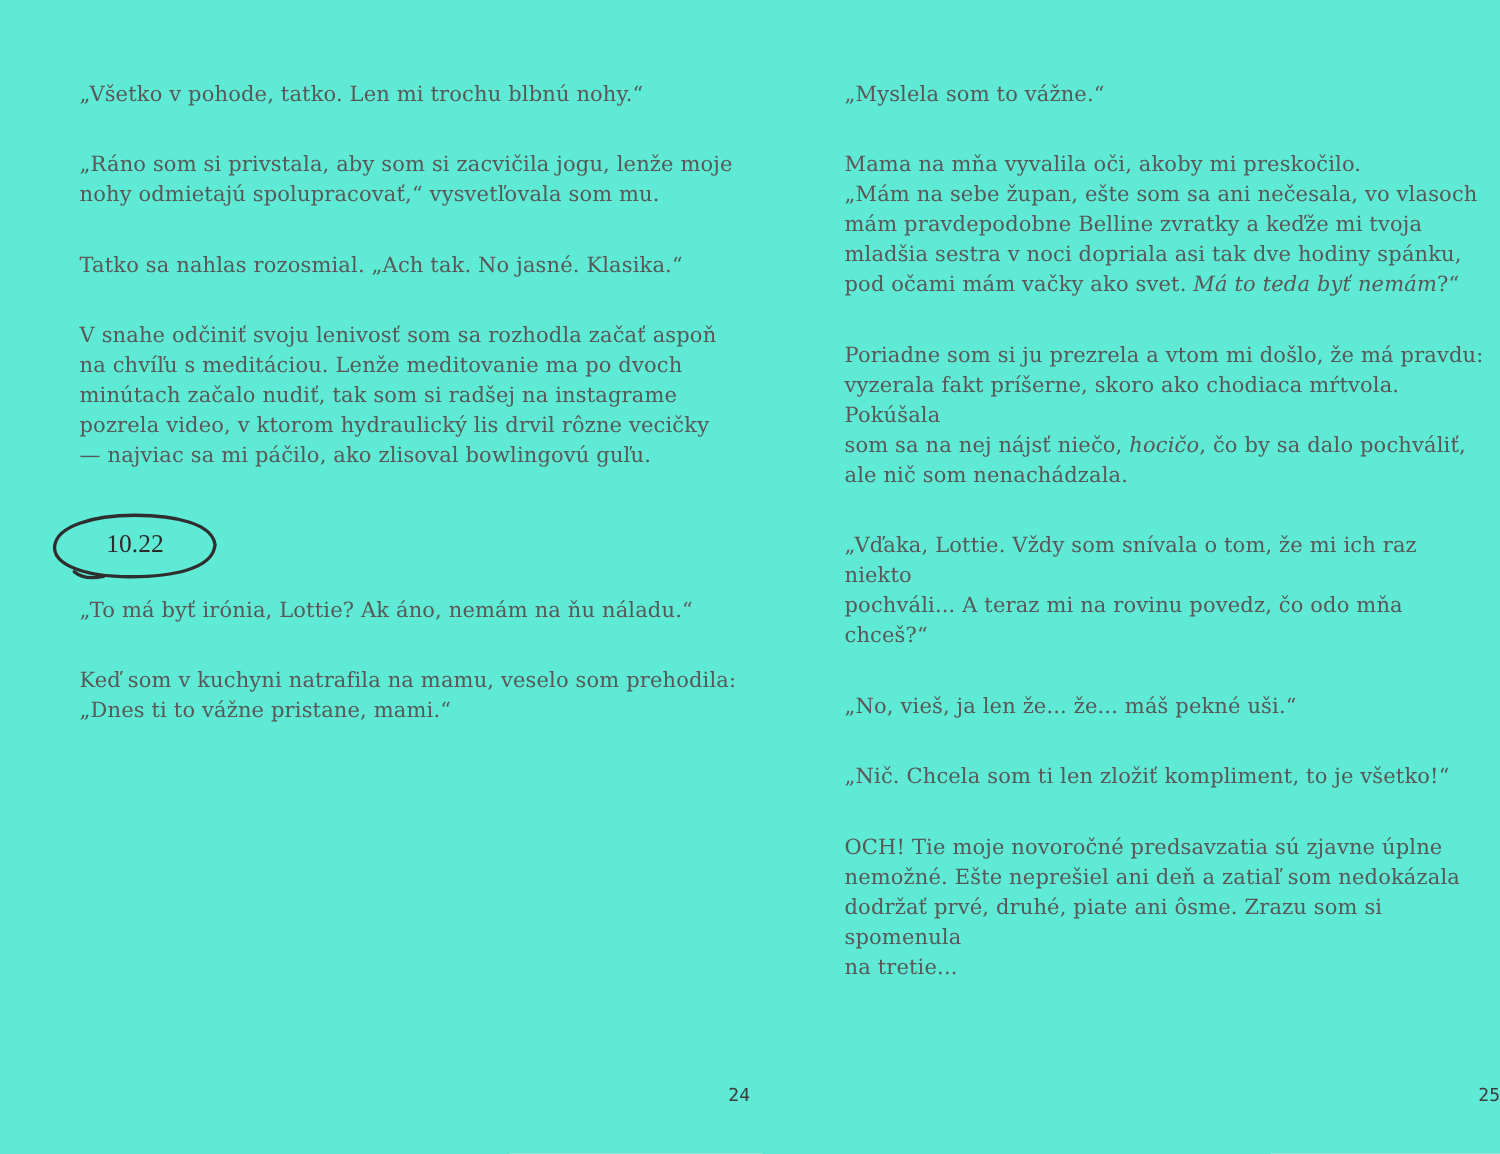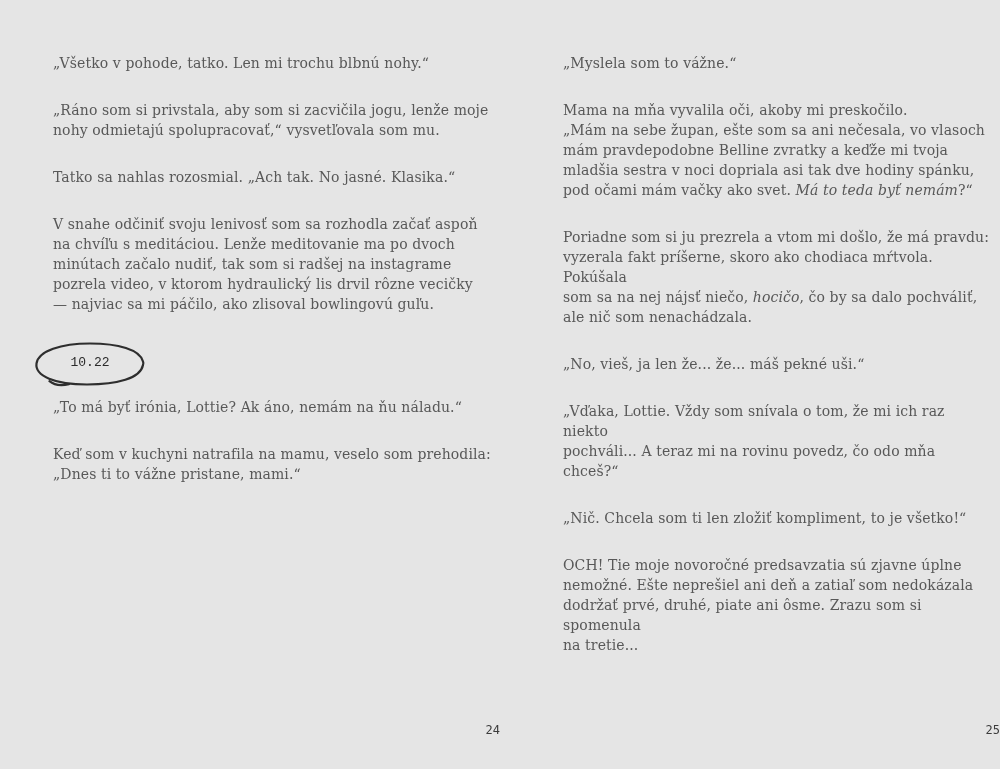--- a/index.html
+++ b/index.html
@@ -6,21 +6,21 @@
   body {
     width: 1000px; height: 769px;
     background: #ffffff;
     font-family: "DejaVu Serif", "Liberation Serif", serif;
     overflow: hidden;
   }
   .spread {
     position: relative;
     width: 1000px; height: 769px;
     display: flex;
-    background: #e5e5e5;
+    background: #5eead4;
   }
   .page {
     position: relative;
     width: 500px; height: 769px;
   }
   .page-body {
     position: absolute;
     top: 53px;
   }
   .page-left .page-body  { left: 53px; width: 442px; }
@@ -43,22 +43,22 @@
     position: absolute;
     left: 0; top: 0;
     width: 114px; height: 46px;
   }
   .time-label {
     position: absolute;
     left: 0; top: 0; right: 0; bottom: 3px;
     display: flex;
     align-items: center;
     justify-content: center;
-    font-family: Liberation Mono, monospace;
-    font-size: 13px;
+    font-family: Liberation Serif, serif;
+    font-size: 17px;
     letter-spacing: 0px;
     color: #2b2b2b;
   }
   .page-number {
     position: absolute;
     bottom: 32px; left: 0;
     width: 100%;
     text-align: right;
     font-family: "DejaVu Sans Mono", monospace;
     font-size: 12px;
@@ -100,23 +100,23 @@
         <p class="para"><span>„Myslela som to vážne.“</span></p>
         <p class="para"><span>Mama na mňa vyvalila oči, akoby mi preskočilo.
 „Mám na sebe župan, ešte som sa ani nečesala, vo vlasoch
 mám pravdepodobne Belline zvratky a keďže mi tvoja
 mladšia sestra v noci dopriala asi tak dve hodiny spánku,
 pod očami mám vačky ako svet. </span><span class="ital">Má to teda byť nemám</span><span>?“</span></p>
         <p class="para"><span>Poriadne som si ju prezrela a vtom mi došlo, že má pravdu:
 vyzerala fakt príšerne, skoro ako chodiaca mŕtvola. Pokúšala
 som sa na nej nájsť niečo, </span><span class="ital">hocičo</span><span>, čo by sa dalo pochváliť,
 ale nič som nenachádzala.</span></p>
-        <p class="para"><span>„No, vieš, ja len že... že... máš pekné uši.“</span></p>
         <p class="para"><span>„Vďaka, Lottie. Vždy som snívala o tom, že mi ich raz niekto
 pochváli... A teraz mi na rovinu povedz, čo odo mňa chceš?“</span></p>
+        <p class="para"><span>„No, vieš, ja len že... že... máš pekné uši.“</span></p>
         <p class="para"><span>„Nič. Chcela som ti len zložiť kompliment, to je všetko!“</span></p>
         <p class="para"><span>OCH! Tie moje novoročné predsavzatia sú zjavne úplne
 nemožné. Ešte neprešiel ani deň a zatiaľ som nedokázala
 dodržať prvé, druhé, piate ani ôsme. Zrazu som si spomenula
 na tretie...</span></p>
       </div>
     <div class="page-number">25</div>
   </div>
 </div>
 

